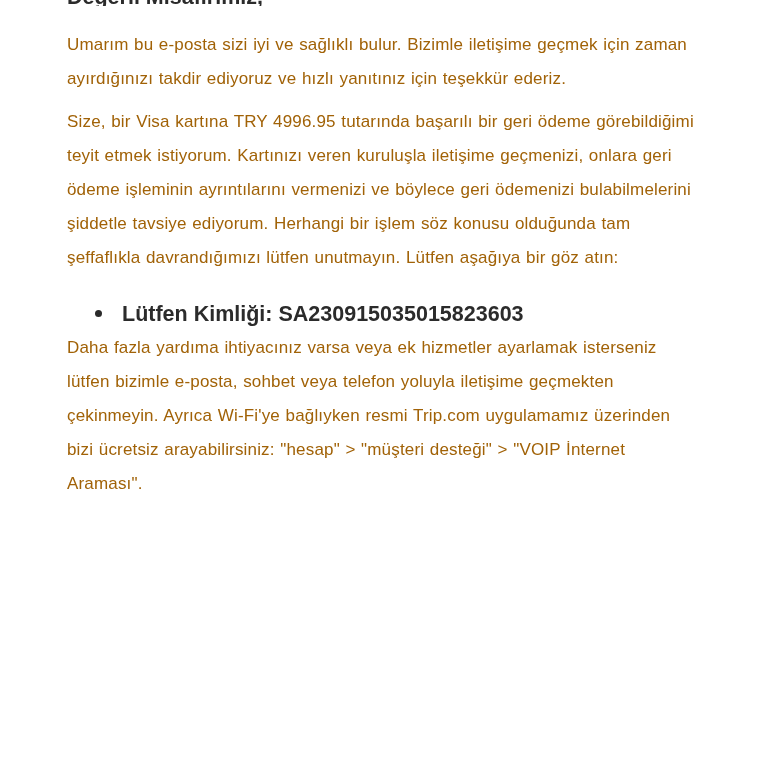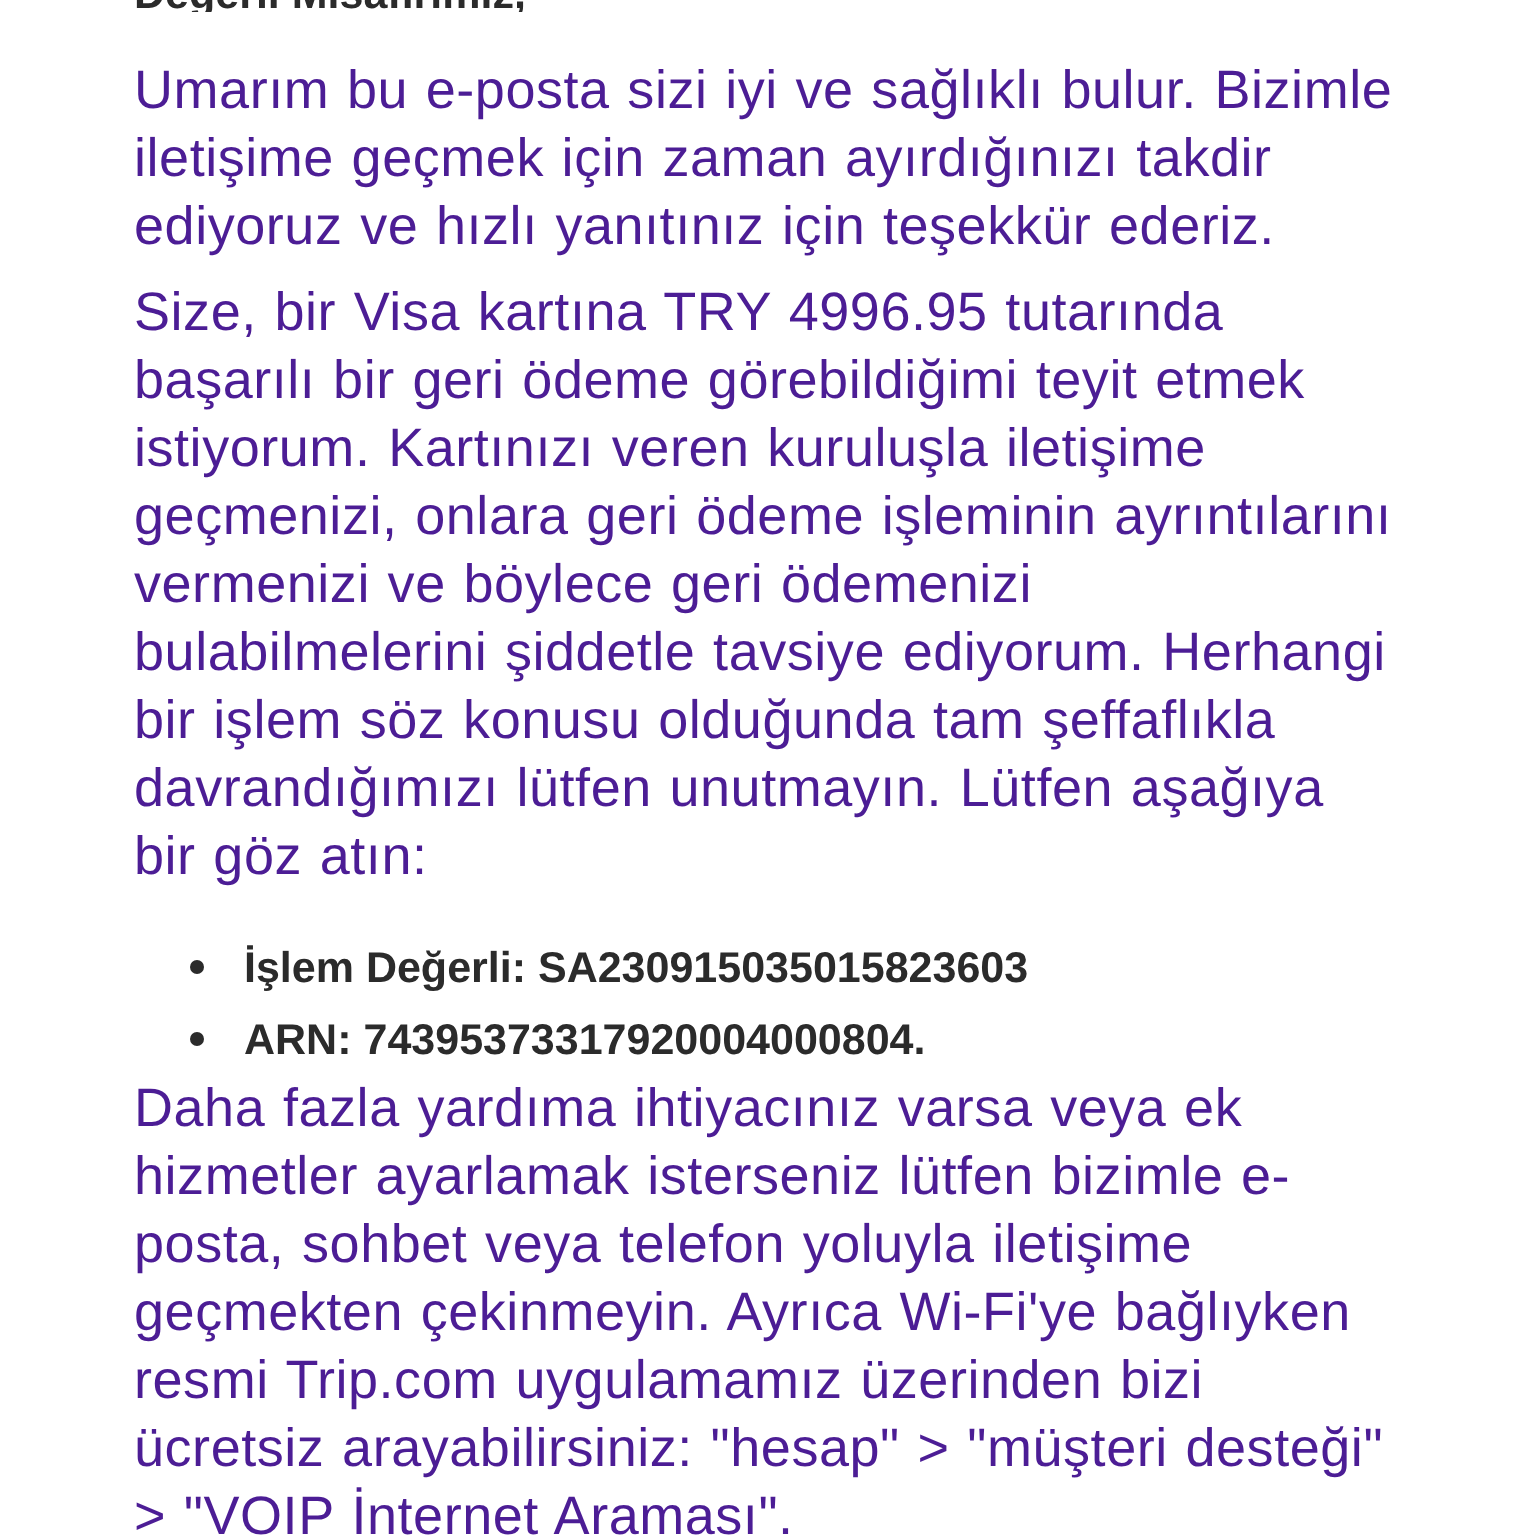--- a/index.html
+++ b/index.html
@@ -41,24 +41,24 @@
     color: #2b2b2b;
     white-space: nowrap;
   }
 
   .content {
     padding-top: 28px;
   }
 
   p.para {
     margin: 0;
-    font-size: 27px;
+    font-size: 17px;
     line-height: 34px;
     letter-spacing: 0.01em;
-    color: #4c1d95;
+    color: #a16207;
     word-spacing: 0.04em;
   }
 
   p.para + p.para {
     margin-top: 9px;
   }
 
   ul.detail-list {
     margin: 22px 0 0 0;
     padding: 0 0 0 55px;
@@ -113,25 +113,21 @@
 
   <div class="content">
 
     <p class="para">Umarım bu e-posta sizi iyi ve sağlıklı bulur. Bizimle iletişime geçmek için zaman ayırdığınızı takdir ediyoruz ve hızlı yanıtınız için teşekkür ederiz.</p>
 
     <p class="para">Size, bir Visa kartına TRY 4996.95 tutarında başarılı bir geri ödeme görebildiğimi teyit etmek istiyorum. Kartınızı veren kuruluşla iletişime geçmenizi, onlara geri ödeme işleminin ayrıntılarını vermenizi ve böylece geri ödemenizi bulabilmelerini şiddetle tavsiye ediyorum. Herhangi bir işlem söz konusu olduğunda tam şeffaflıkla davrandığımızı lütfen unutmayın. Lütfen aşağıya bir göz atın:</p>
 
     <ul class="detail-list">
       <li>
         <span class="bullet-dot"></span>
-        <span class="label-bold">İşlem Değerli:</span><span class="value-plain">&nbsp;</span><span class="value-plain">SA230915035015823603</span>
-      </li>
-      <li>
-        <span class="bullet-dot"></span>
-        <span class="label-bold">ARN:</span><span class="value-plain">&nbsp;</span><span class="value-plain">74395373317920004000804.</span>
+        <span class="label-bold">Lütfen Kimliği:</span><span class="value-plain">&nbsp;</span><span class="value-plain">SA230915035015823603</span>
       </li>
     </ul>
 
 
     <p class="para final-block">Daha fazla yardıma ihtiyacınız varsa veya ek hizmetler ayarlamak isterseniz lütfen bizimle e-posta, sohbet veya telefon yoluyla iletişime geçmekten çekinmeyin. Ayrıca Wi-Fi'ye bağlıyken resmi Trip.com uygulamamız üzerinden bizi ücretsiz arayabilirsiniz: "hesap" &gt; "müşteri desteği" &gt; "VOIP İnternet Araması".</p>
 
   </div>
 </div>
 
 </body></html>

